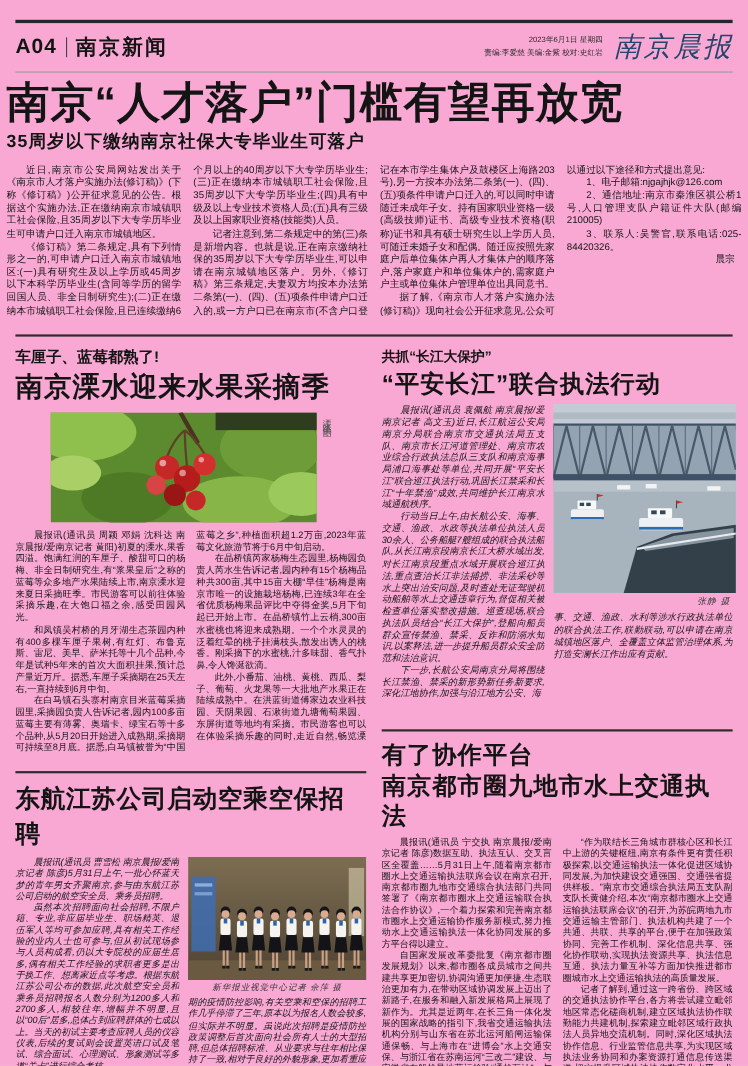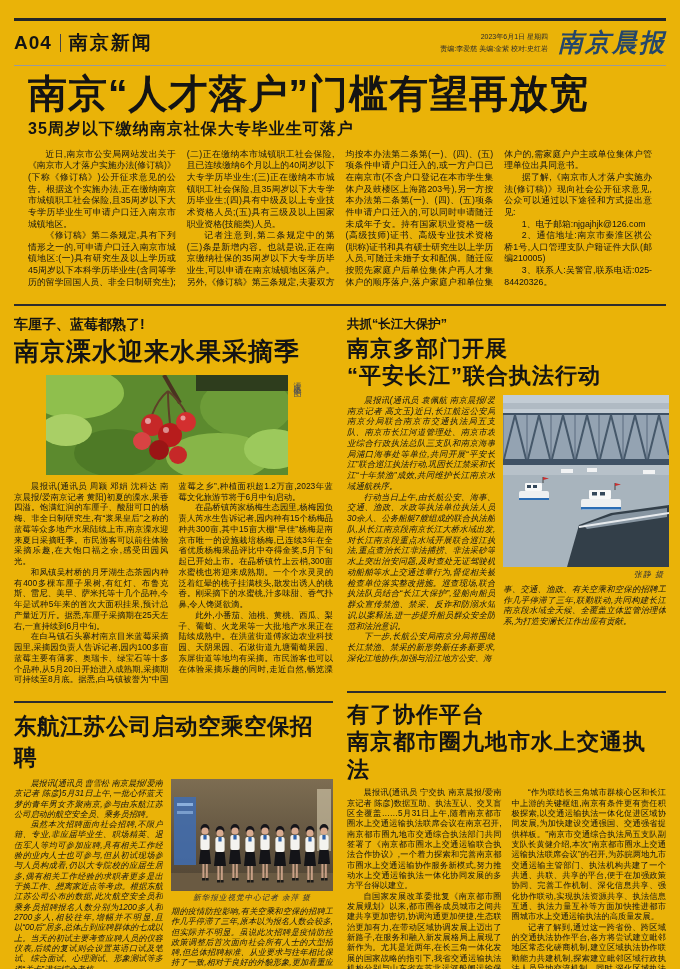--- a/index.html
+++ b/index.html
@@ -1,28 +1,28 @@
 <!DOCTYPE html>
 <html><head>
 <meta charset="utf-8">
 <style>
   html,body{margin:0;padding:0;background:#e8e8e6;}
-  .page{position:relative;width:680px;height:969px;margin:0 auto;background:#eab308;
+  .page{position:relative;width:680px;height:969px;margin:0 auto;background:#f9a8d4;
         font-family:"Liberation Sans","DejaVu Sans",sans-serif;color:#141414;overflow:hidden;box-sizing:border-box;}
-  .inner{padding:0 28px;}
+  .inner{padding:0 6px;}
   
   .top-rule{height:3px;background:#23262a;margin:18px 14px 0;}
   .hdr{display:flex;justify-content:space-between;align-items:center;padding:5px 14px 3px;}
   .hdr-left{display:flex;align-items:center;gap:8px;}
   .pageno{font-size:19px;font-weight:bold;letter-spacing:1px;}
   .vdiv{width:1px;height:18px;background:#444;}
   .section{font-size:19px;font-weight:bold;letter-spacing:2px;}
   .hdr-right{display:flex;align-items:center;gap:10px;}
   .hdr-meta{text-align:right;font-size:7px;line-height:1.6;color:#2b2b2b;}
-  .brand{font-family:"Liberation Serif","DejaVu Serif",serif;font-size:25px;font-weight:bold;
+  .brand{font-family:"Liberation Serif","DejaVu Serif",serif;font-size:25px;font-weight:normal;
          font-style:italic;color:#24466b;letter-spacing:2px;}
   .sub-rule{height:1px;background:#9a9a9a;margin:3px 14px 6px;}
   
   .lead-headline{font-size:39px;font-weight:900;letter-spacing:1px;margin:4px 0 2px;line-height:1.15;}
   .lead-subhead{font-size:16px;font-weight:700;margin:0 0 9px;letter-spacing:1px;}
   .lead-body{column-count:4;column-gap:11px;font-size:8.8px;line-height:1.32;text-align:justify;
              height:146px;overflow:hidden;}
   p.body-p{margin:0;text-indent:2em;}
   p.no-indent{text-indent:0;}
   .byline{margin:0;text-align:right;padding-right:6px;font-size:8.8px;}
@@ -186,21 +186,20 @@
           </div>
         </div>
       </div>
 
     </div>
 
     <div class="colR">
 
       <div>
         <div class="kicker-sm">共抓“长江大保护”</div>
-        <div class="t22">南京多部门开展</div>
         <div class="t22">“平安长江”联合执法行动</div>
         <div class="split yz-body">
           <div class="c1 body-sm">
             <p class="body-p">晨报讯(通讯员 袁佩航 南京晨报/爱南京记者 高文玉)近日,长江航运公安局南京分局联合南京市交通执法局五支队、南京市长江河道管理处、南京市农业综合行政执法总队三支队和南京海事局浦口海事处等单位,共同开展“平安长江”联合巡江执法行动,巩固长江禁采和长江“十年禁渔”成效,共同维护长江南京水域通航秩序。</p>
             <p class="body-p">行动当日上午,由长航公安、海事、交通、渔政、水政等执法单位执法人员30余人、公务船艇7艘组成的联合执法船队,从长江南京段南京长江大桥水域出发,对长江南京段重点水域开展联合巡江执法,重点查治长江非法捕捞、非法采砂等水上突出治安问题,及时查处无证驾驶机动船舶等水上交通违章行为,督促相关被检查单位落实整改措施。巡查现场,联合执法队员结合“长江大保护”,登船向船员群众宣传禁渔、禁采、反诈和防溺水知识,以案释法,进一步提升船员群众安全防范和法治意识。</p>
             <p class="body-p">下一步,长航公安局南京分局将围绕长江禁渔、禁采的新形势新任务新要求,深化江地协作,加强与沿江地方公安、海</p>
           </div>
           <div class="c2">
             <svg width="166" height="172" viewBox="0 0 166 172">
               <rect width="166" height="172" fill="#c3ccd4"></rect>
@@ -234,21 +233,21 @@
                 <rect x="78" y="112" width="40" height="2.5" fill="#2a6db5"></rect>
                 <line x1="112" y1="88" x2="112" y2="95" stroke="#444" stroke-width="1"></line>
                 <polygon points="112,88 118,89.5 112,91" fill="#c62f2f"></polygon>
               </g>
               <polygon points="64,172 76,130 108,118 166,110 166,172" fill="#333f49"></polygon>
               <polygon points="80,130 110,120 164,113 164,122 84,134" fill="#8795a1"></polygon>
               <path d="M76,132 L166,118" stroke="#e8ebee" stroke-width="2" fill="none"></path>
             </svg>
             <div class="cap-r">张静 摄</div>
             <div class="body-sm">
-              <p class="body-p no-indent">事、交通、渔政、有关空乘和空保的招聘工作几乎停滞了三年,联勤联动,共同构建长江南京段水域全天候、全覆盖立体监管治理体系,为打造安澜长江作出应有贡献。</p>
+              <p class="body-p no-indent">事、交通、渔政、水利等涉水行政执法单位的联合执法工作,联勤联动,可以申请在南京城镇地区落户、全覆盖立体监管治理体系,为打造安澜长江作出应有贡献。</p>
             </div>
           </div>
         </div>
       </div>
 
       <div class="rule-col"></div>
 
       <div>
         <div class="t22">有了协作平台</div>
         <div class="t22">南京都市圈九地市水上交通执法</div>

